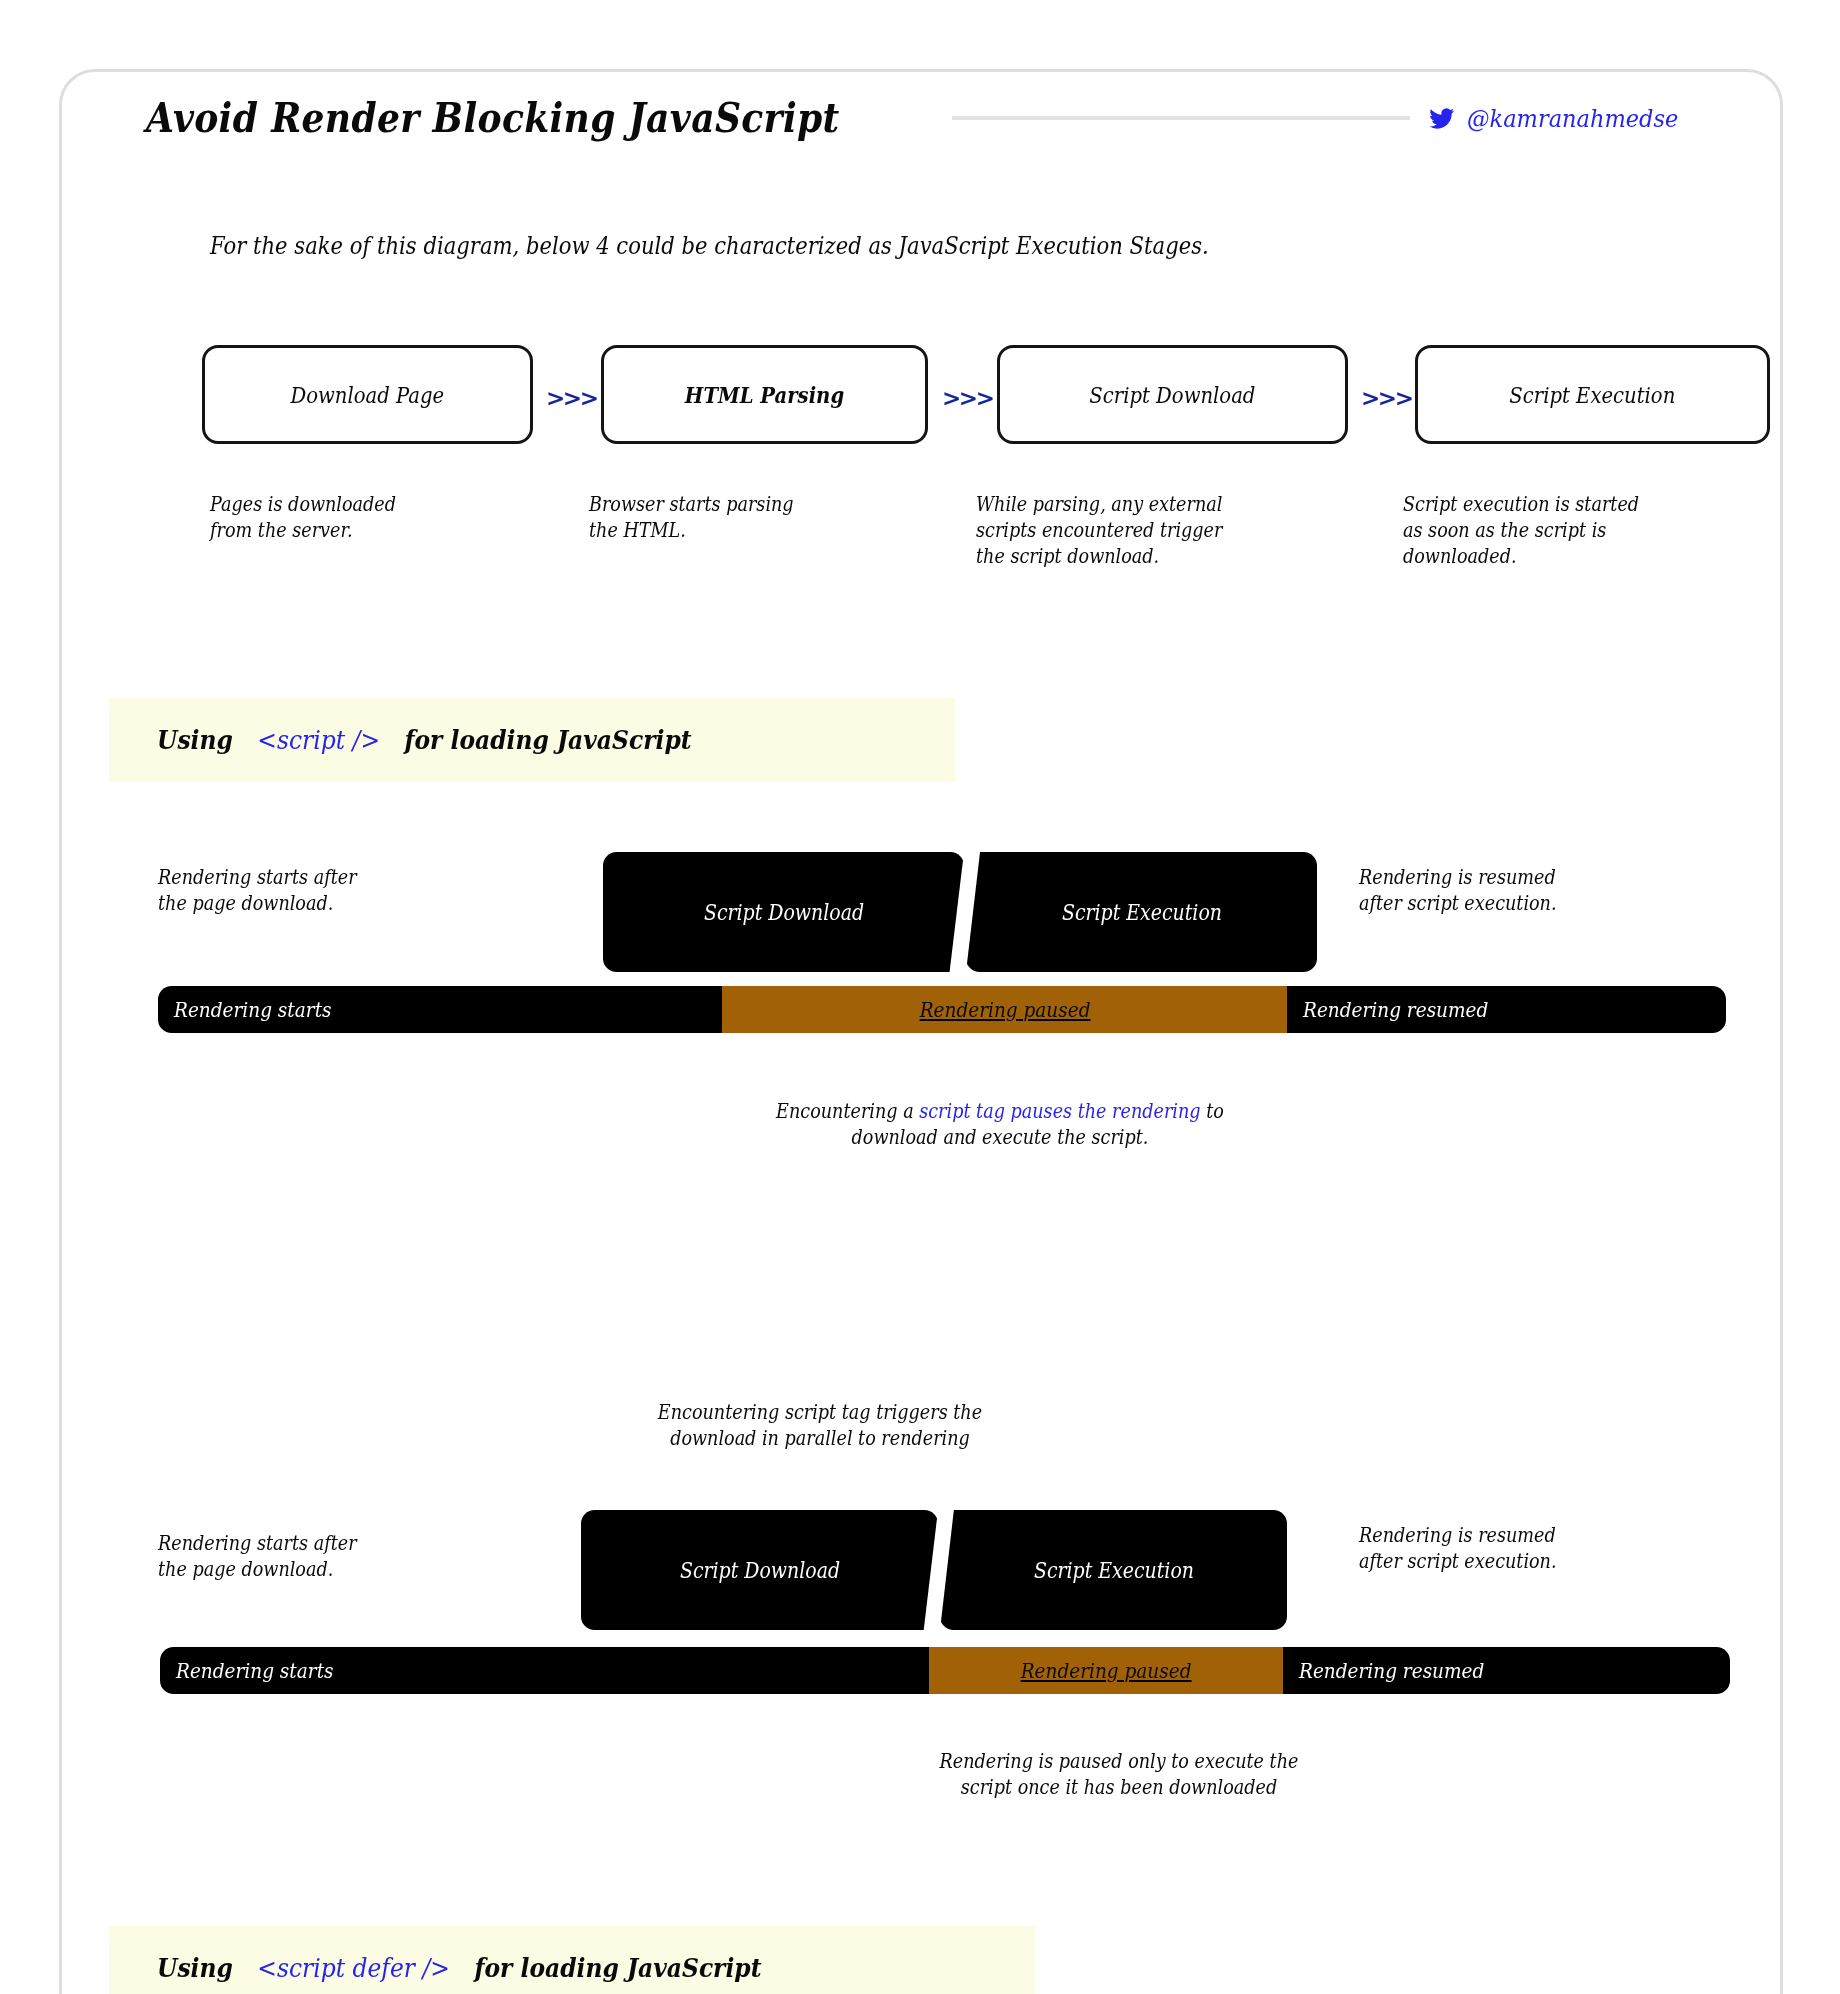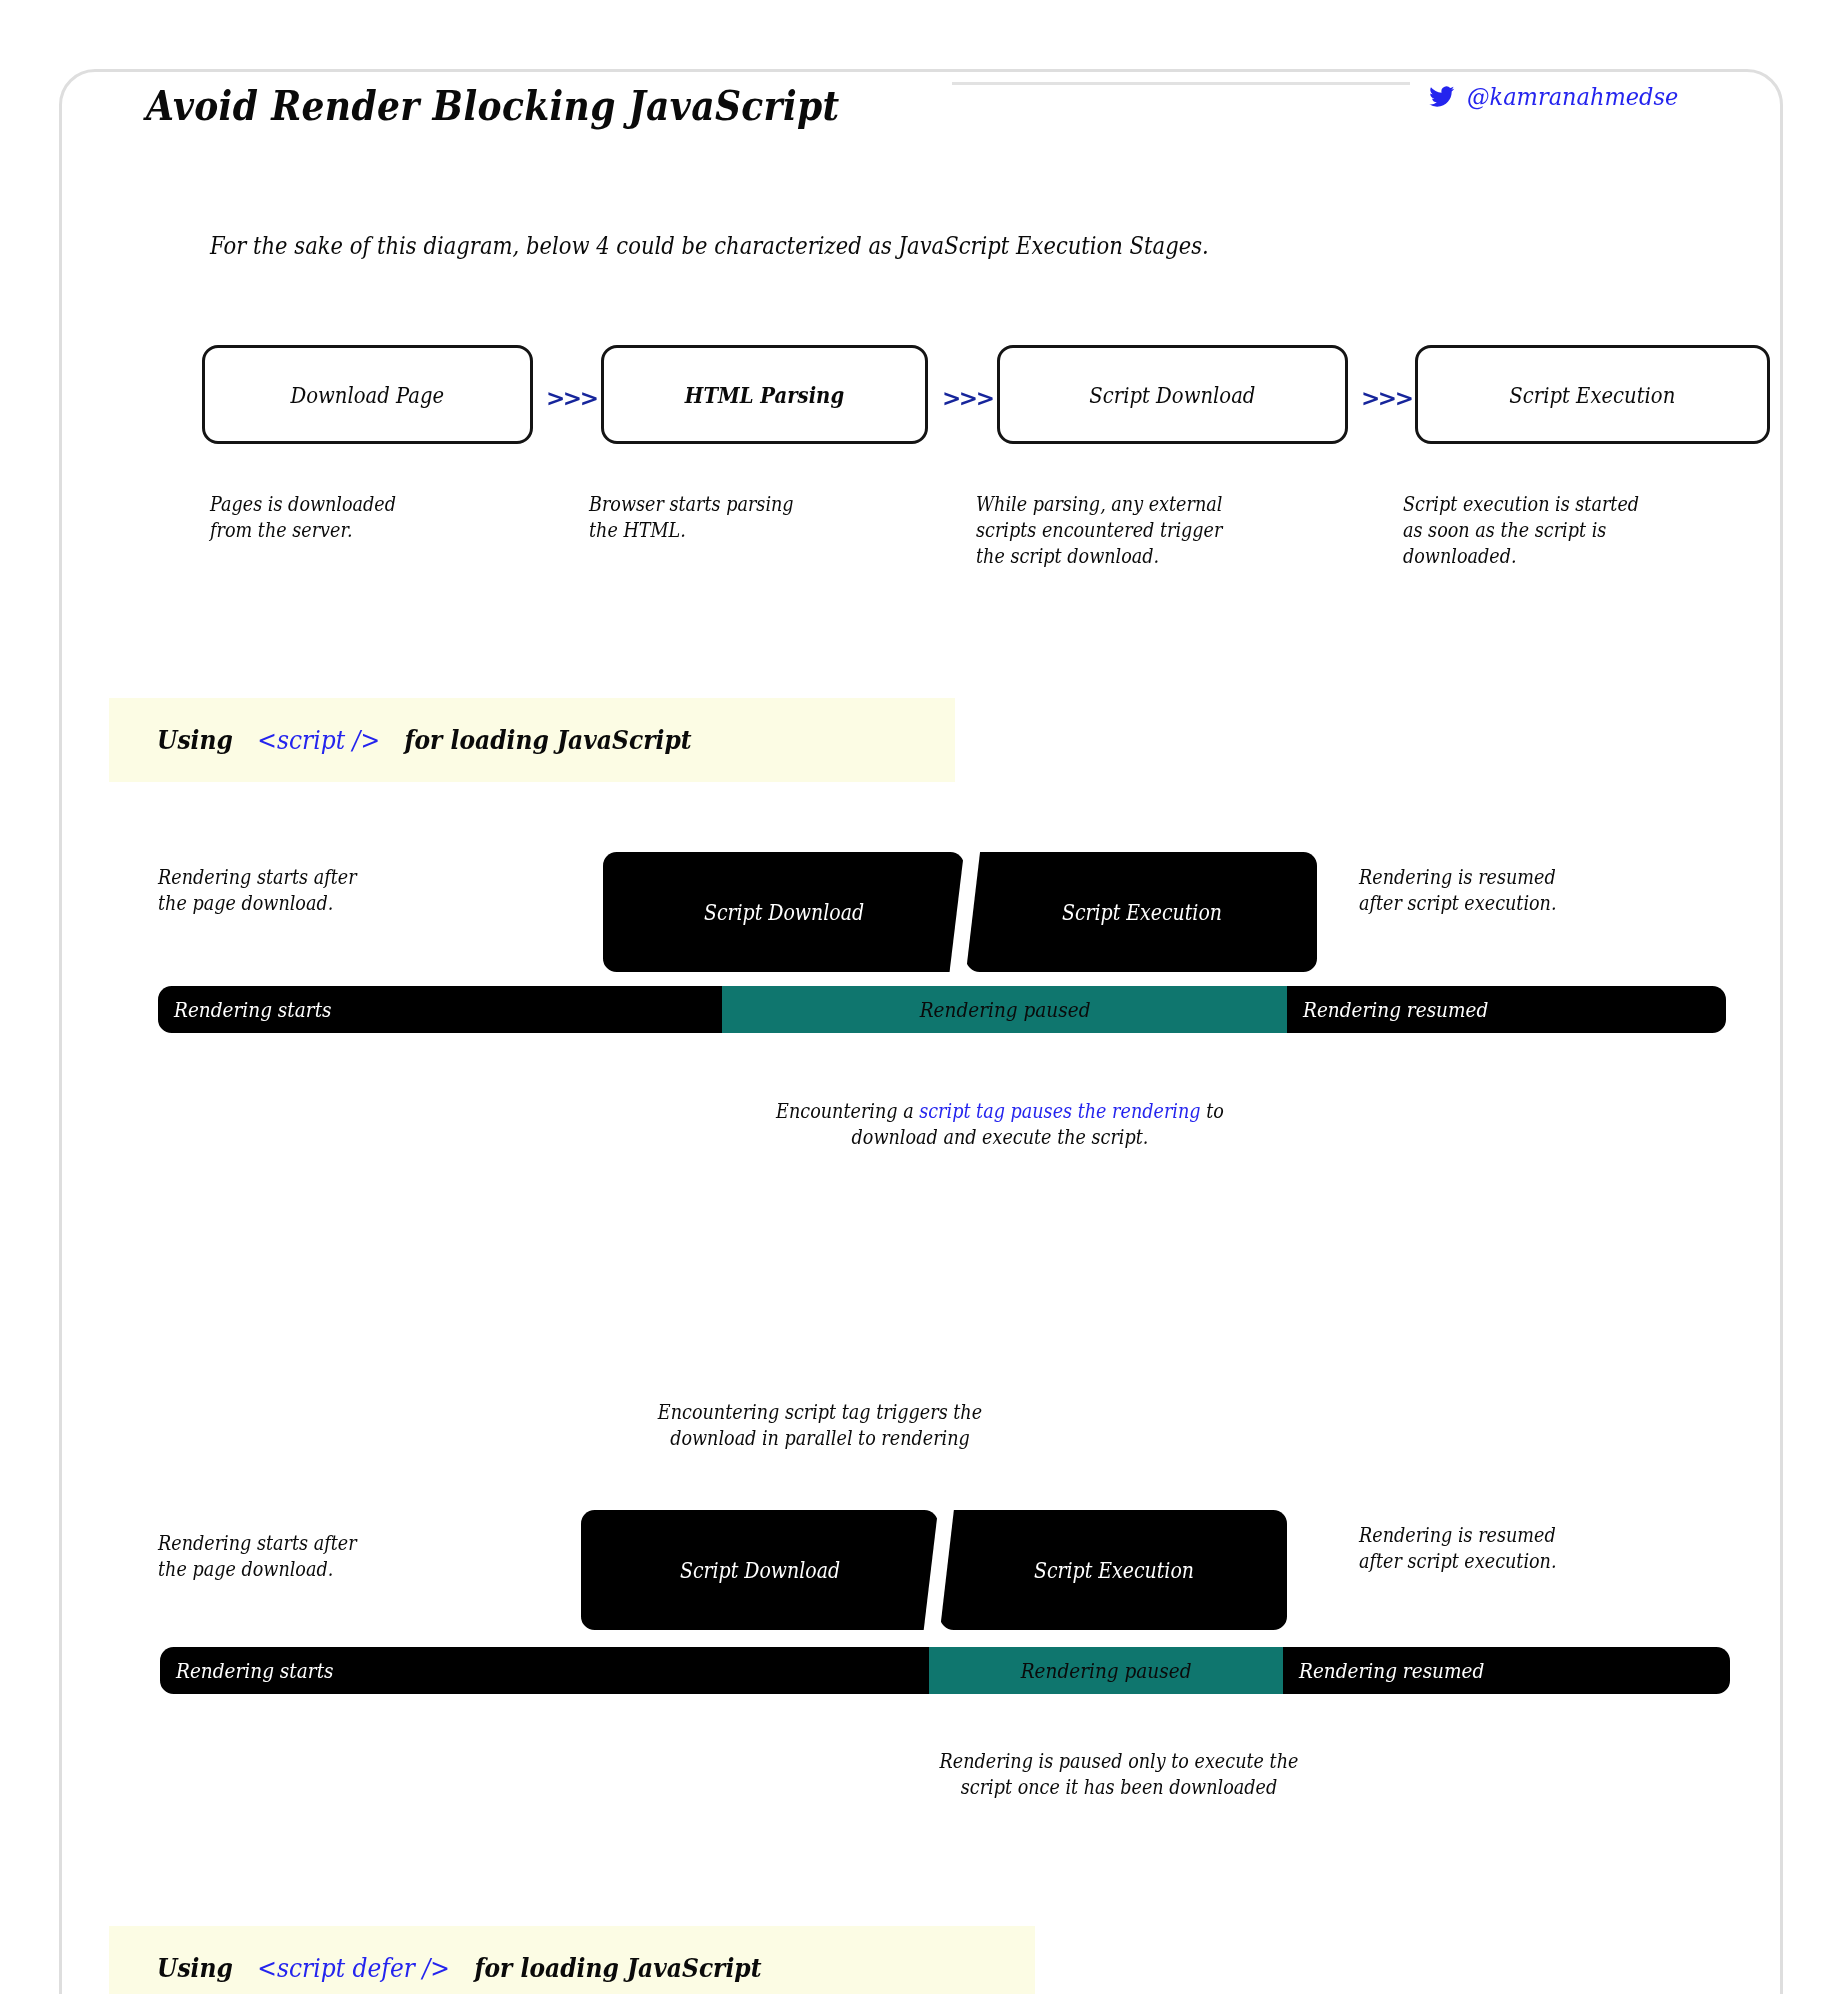--- a/index.html
+++ b/index.html
@@ -17,23 +17,23 @@
     border: 3.6px solid #dedede;
     border-radius: 36px;
     background: #ffffff;
   }
 
   .inner { position: absolute; left: 0; top: 0; width: 100%; height: 100%; }
 
   
   .header {
     position: absolute;
-    left: 84px; top: 10px;
+    left: 84px; top: 0;
     width: 1556px; height: 92px;
-    display: flex; align-items: flex-start;
+    display: flex; align-items: center;
   }
   .title {
     font-family: "DejaVu Serif", serif;
     font-weight: bold;
     font-style: italic;
     font-size: 41px;
     letter-spacing: 0.4px;
     color: #000;
     white-space: nowrap;
     transform: scaleX(0.92);
@@ -148,21 +148,21 @@
   .bar .seg .lbl {
     font-family: "DejaVu Serif", serif;
     font-style: italic;
     font-size: 21px;
     white-space: nowrap;
     transform: scaleX(0.88);
     transform-origin: left center;
   }
   .seg.dark  { background: #000; }
   .seg.dark .lbl  { color: #fff; }
-  .seg.light { background: #0f766e; justify-content: center; }
+  .seg.light { background: #a16207; justify-content: center; text-decoration: underline; }
   .seg.light .lbl { color: #0a0a0a; transform-origin: center center; }
   .bar.rounded { border-radius: 13.6px; }
 
   
   .note {
     position: absolute;
     font-size: 20px;
     line-height: 1.30;
   }
   .note.ctr { text-align: center; transform: scaleX(0.88); transform-origin: center center; }

